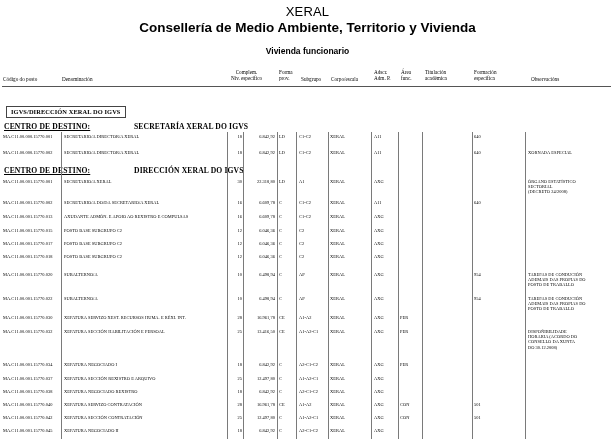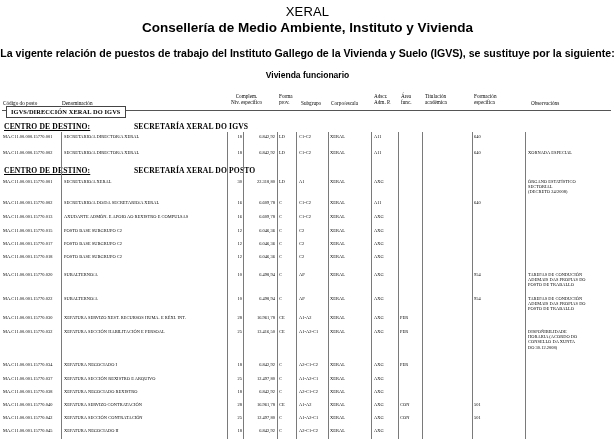--- a/index.html
+++ b/index.html
@@ -116,22 +116,21 @@
     letter-spacing: .05px;
   }
   .cell.num { text-align: right; }
 </style>
 </head>
 <body>
 
 <div class="page">
 
   <div class="doc-title">XERAL</div>
-  <div class="doc-subtitle">Consellería de Medio Ambiente, Instituto y Vivienda</div>
-  <div class="doc-lede">La vigente relación de puestos de trabajo del Instituto Gallego de la Vivienda y Suelo (IGVS), se sustituye por la siguiente:</div>
+  <div class="doc-subtitle">Consellería de Medio Ambiente, Territorio y Vivienda</div>
   <div class="doc-section">Vivienda funcionario</div>
 
   <div class="colhead">
     <div class="ch" style="left:3px;  top:14px;">Código do posto</div>
     <div class="ch" style="left:62px; top:14px;">Denominación</div>
     <div class="ch" style="left:231px;top:7px; text-align:center;">Complem.
 Niv. específico</div>
     <div class="ch" style="left:279px;top:7px;">Forma
 prov.</div>
     <div class="ch" style="left:301px;top:14px;">Subgrupo</div>
@@ -149,21 +148,21 @@
   </div>
 
   <div class="unit-box" style="top:102px;">IGVS/DIRECCIÓN XERAL DO IGVS</div>
 
   <div class="centro" style="left:4px; top:118px; width:420px; height:10px;">
     <span class="lbl">CENTRO DE DESTINO:</span>
     <span class="val">SECRETARÍA XERAL DO IGVS</span>
   </div>
   <div class="centro" style="left:4px; top:162px; width:420px; height:10px;">
     <span class="lbl">CENTRO DE DESTINO:</span>
-    <span class="val">SECRETARÍA XERAL DO POSTO</span>
+    <span class="val">DIRECCIÓN XERAL DO IGVS</span>
   </div>
 
   <div class="grid">
     <div class="vline" style="left:61px;  top:128px; height:311px;"></div>
     <div class="vline" style="left:227px; top:128px; height:311px;"></div>
     <div class="vline" style="left:243px; top:128px; height:311px;"></div>
     <div class="vline" style="left:277px; top:128px; height:311px;"></div>
     <div class="vline" style="left:296px; top:128px; height:311px;"></div>
     <div class="vline" style="left:328px; top:128px; height:311px;"></div>
     <div class="vline" style="left:371px; top:128px; height:311px;"></div>

